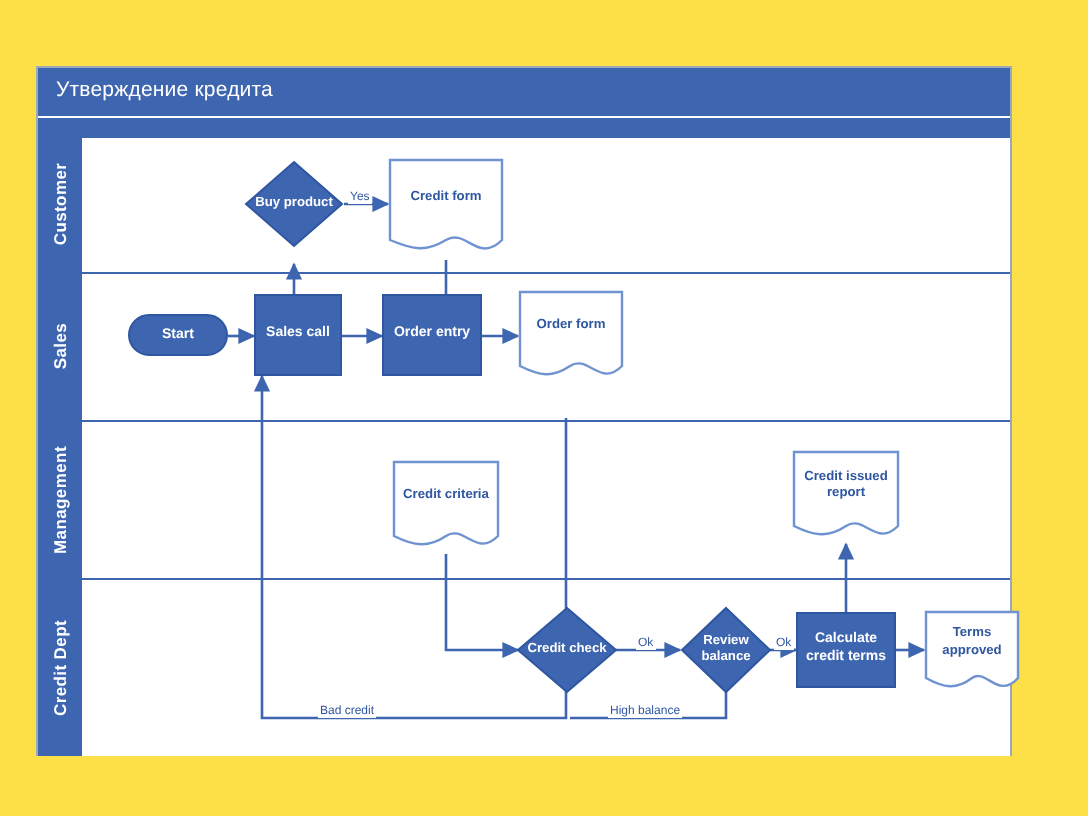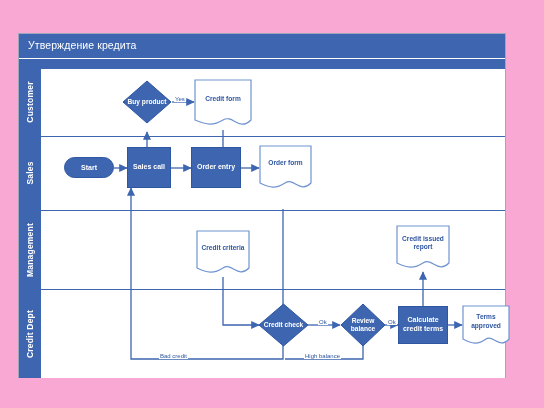--- a/index.html
+++ b/index.html
@@ -5,21 +5,21 @@
   html, body {
     margin: 0;
     padding: 0;
     background: #ffffff;
     font-family: "Liberation Sans", sans-serif;
   }
   #screen {
     position: relative;
     width: 544px;
     height: 408px;
-    background: #f9a8d4;
+    background: #fde047;
     overflow: hidden;
   }
   #diagram-frame {
     position: absolute;
     left: 18px;
     top: 33px;
     width: 488px;
     height: 345px;
     border: 1px solid #9aa7bd;
     box-sizing: border-box;

